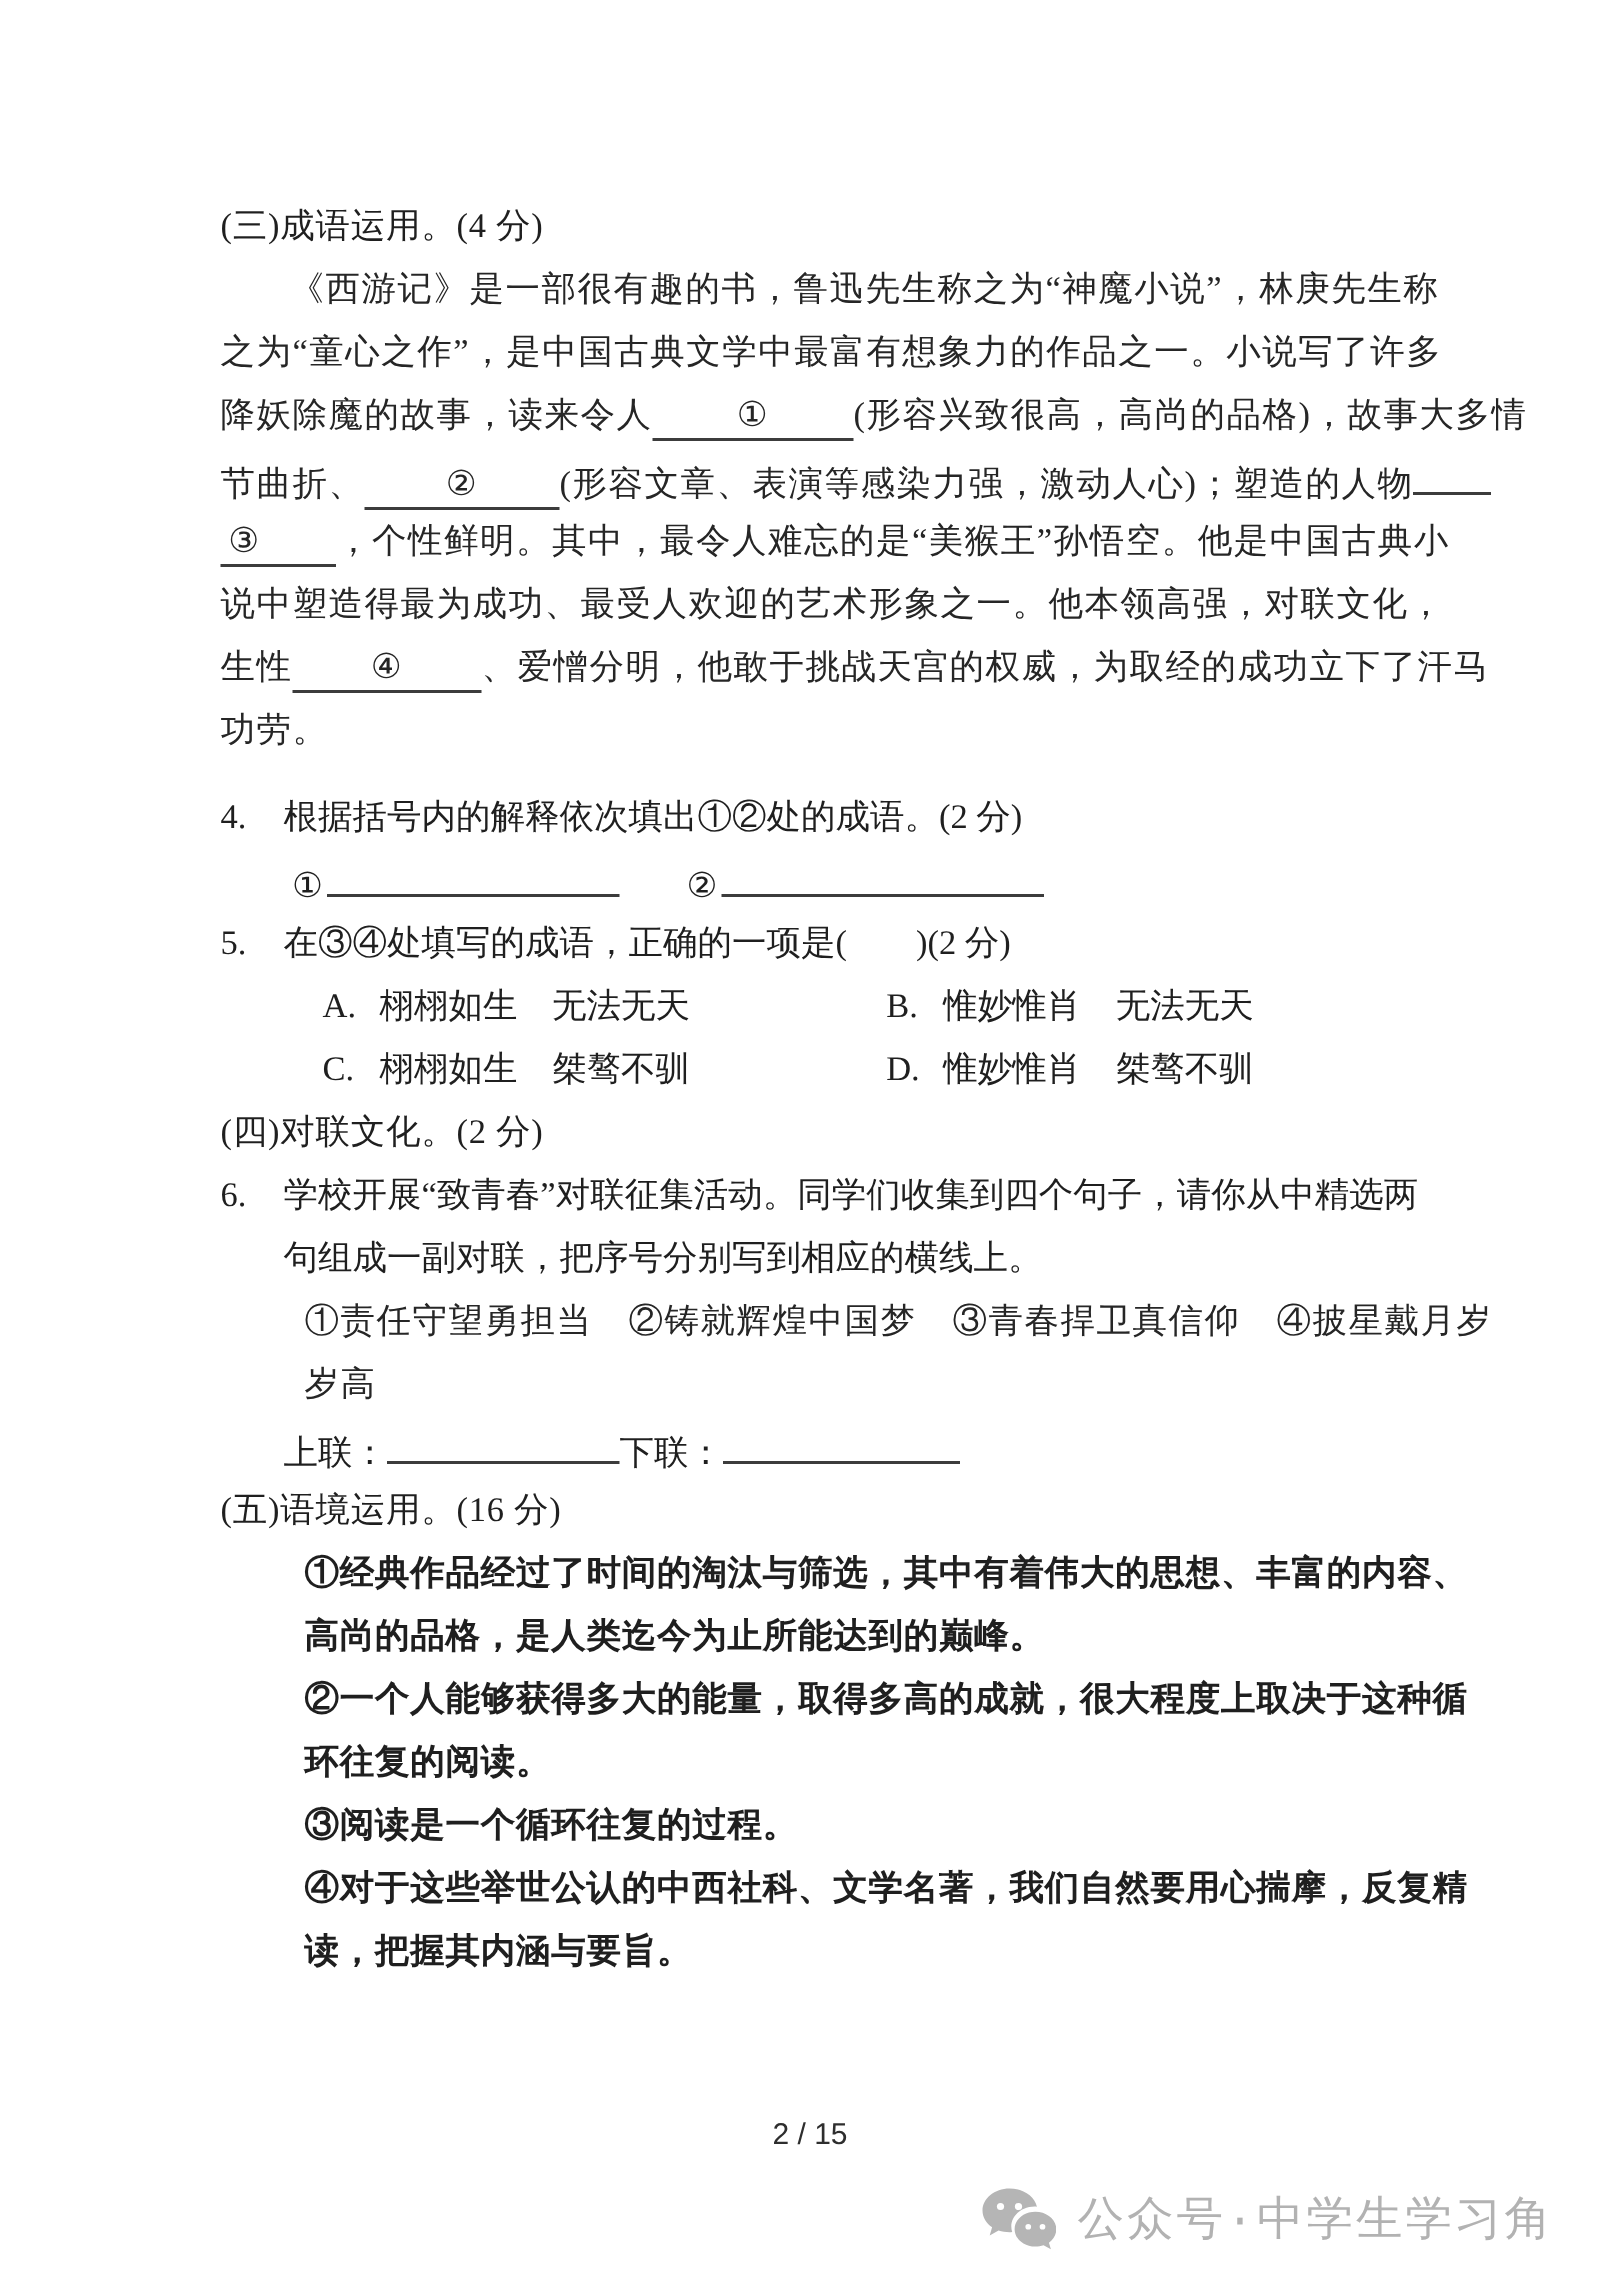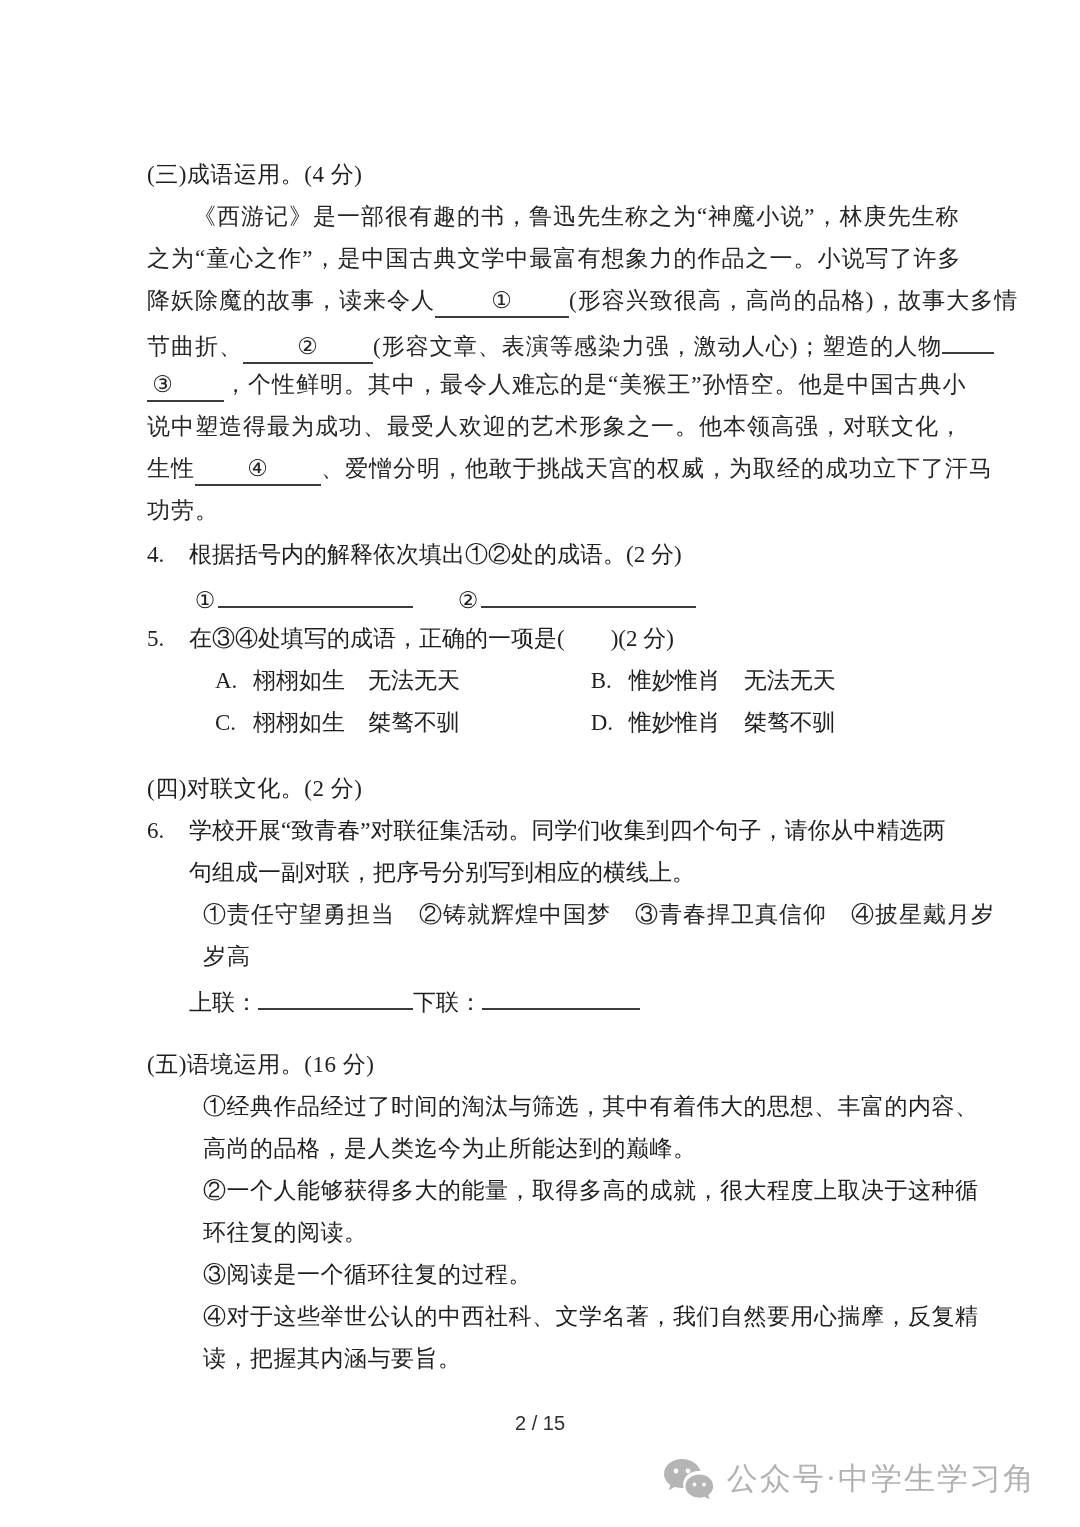--- a/index.html
+++ b/index.html
@@ -9,53 +9,53 @@
     background:#ffffff;
     font-family:"Liberation Serif","DejaVu Serif",serif;
     color:#1f1f1f;
     overflow:hidden;
   }
   .content{
     position:absolute;left:147px;top:130px;width:795px;
     font-size:23px;
   }
   .line{height:42px;line-height:42px;white-space:nowrap;}
-  .heading{letter-spacing:.5px;margin-top:24px;}
+  .heading{letter-spacing:.5px;}
   .kai{color:#262626;letter-spacing:1px;}
   .indent2{padding-left:46px;}
   .qnum{display:inline-block;width:42px;}
   .cont{padding-left:42px;}
-  .items{padding-left:56px;letter-spacing:.5px;}
+  .items{padding-left:56px;letter-spacing:.5px;font-weight:bold;}
   .kai-items{padding-left:56px;color:#262626;letter-spacing:1px;}
   .blank{
     display:inline-block;
     border-bottom:2px solid #3c3c3c;
     height:30px;line-height:30px;
     text-align:center;
     vertical-align:baseline;
   }
   .blank.left{text-align:left;padding-left:3px;}
   .circ{display:inline-block;min-width:26px;text-align:center;}
   .q4row{padding-left:45px;}
   .optrow{padding-left:48px;}
   .opt-a{display:inline-block;width:370px;margin-left:20px;}
   .okey{display:inline-block;width:38px;}
   .couplet{padding-left:42px;}
   .couplet .grp2{}
-  .gap-sm{margin-top:2px;}
+  .gap-sm{margin-top:16px;}
   .pagenum{
     position:absolute;top:1412px;left:0;width:1080px;
     text-align:center;
     font-family:"Liberation Sans","DejaVu Sans",sans-serif;
     font-weight:normal;font-size:20px;color:#2e2e2e;
   }
   .watermark{
     position:absolute;top:1458px;right:44px;
     display:flex;align-items:center;gap:14px;
-    font-family:Liberation Serif, serif;
+    font-family:Liberation Mono, monospace;
     font-size:31px;color:#b2b2b2;letter-spacing:2px;
   }
   .wicon{display:block;}
 </style>
 </head>
 <body>
 
 <div class="page">
   <div class="content">
 

